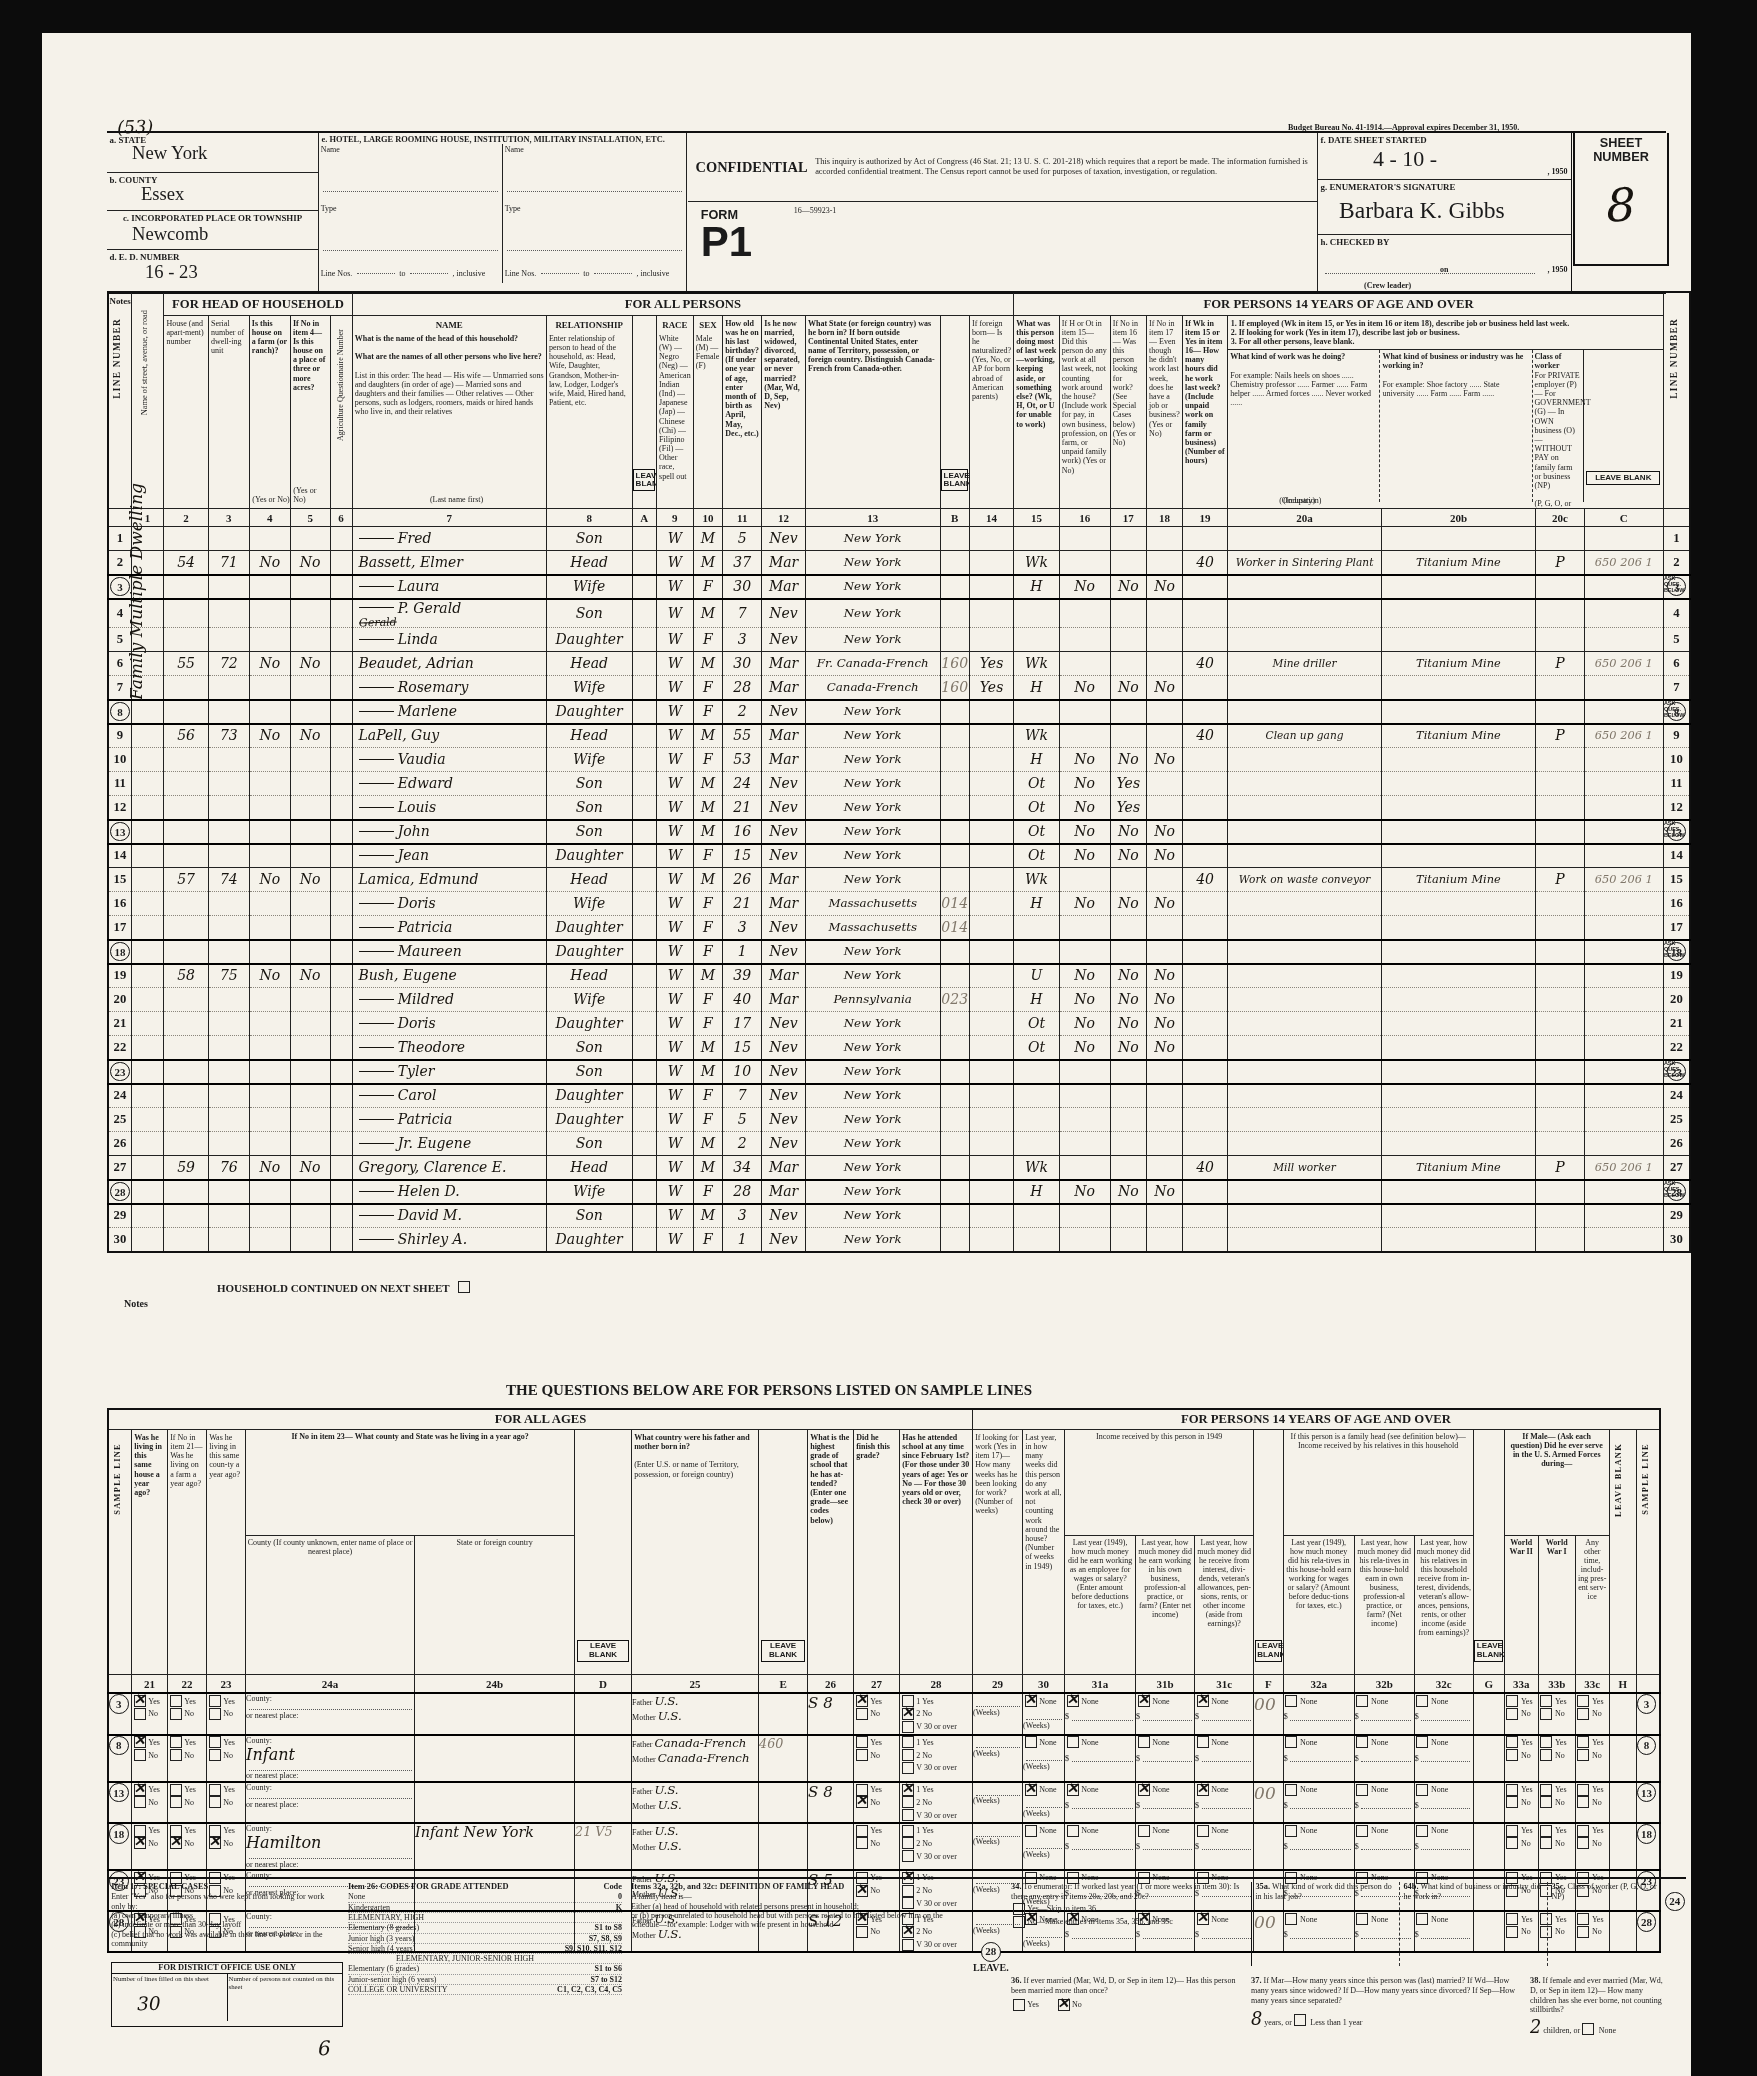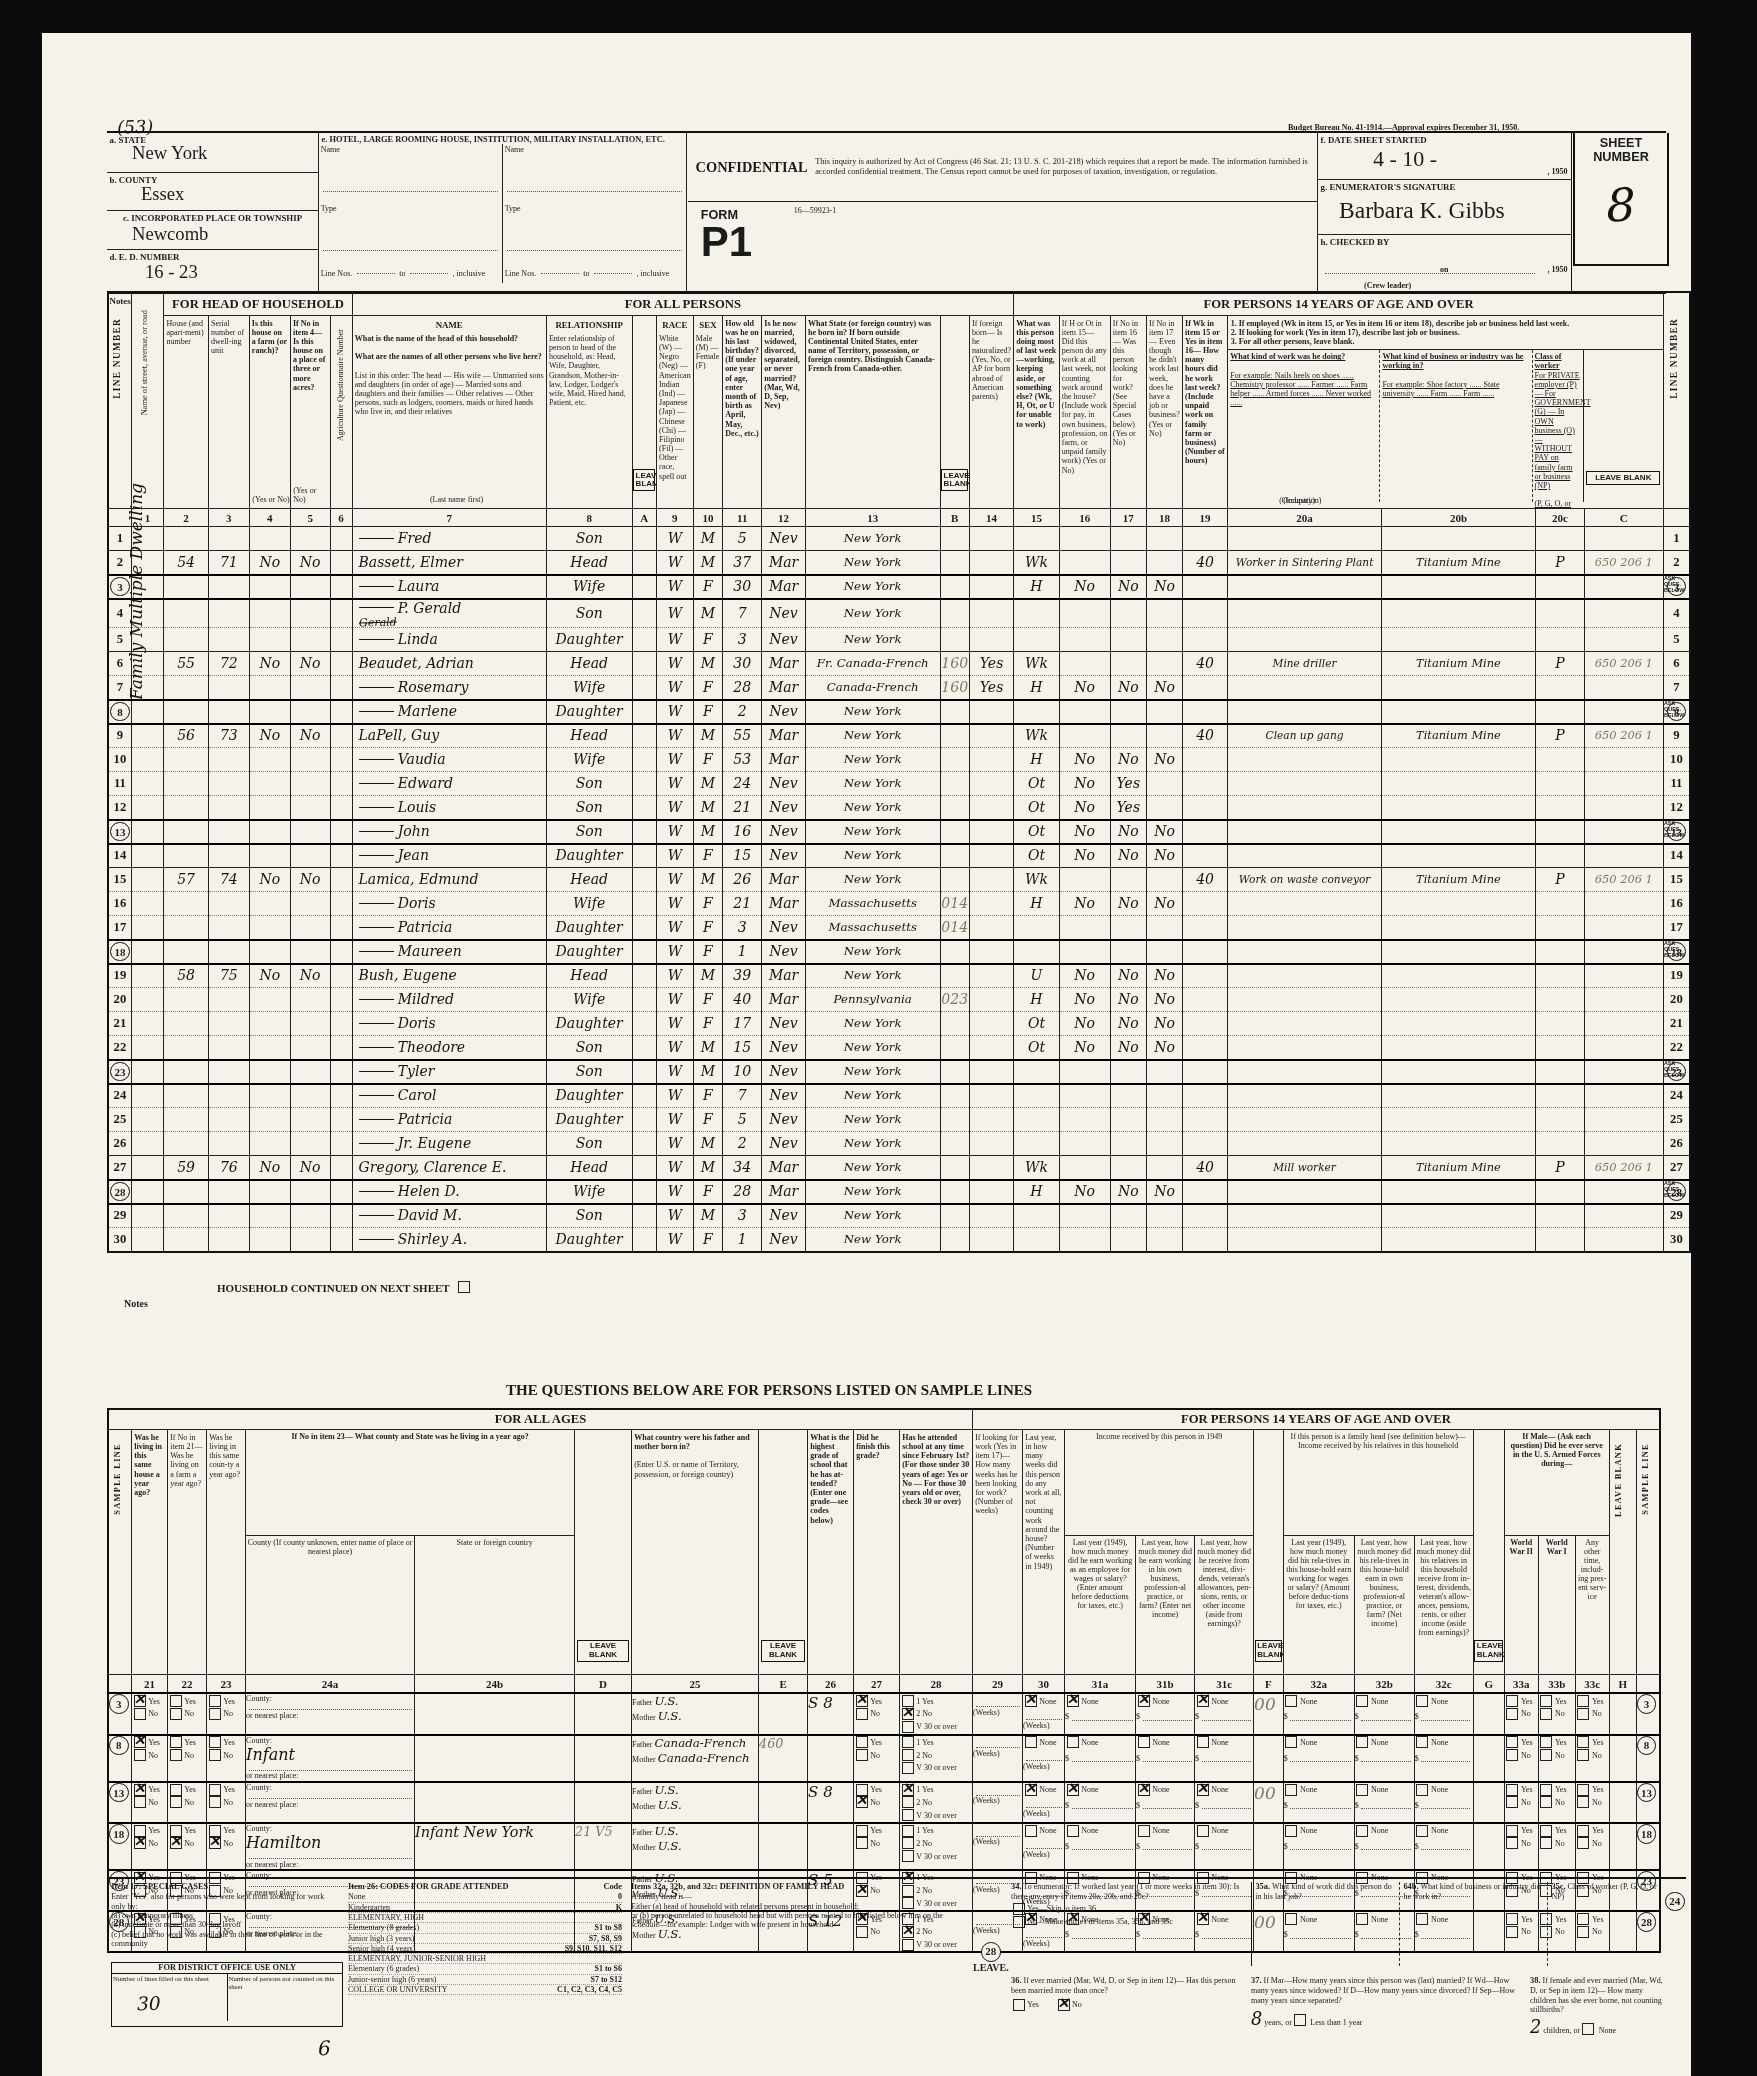--- a/index.html
+++ b/index.html
@@ -211,21 +211,21 @@
               <div class="lvbox" style="position:absolute;bottom:17px;left:0.8px;right:0.8px;">LEAVE BLANK</div>
             </th>
             <th class="desc">If foreign born— Is he naturalized? (Yes, No, or AP for born abroad of American parents)</th>
             <th class="desc"><b>What was this person doing most of last week—working, keeping aside, or something else? (Wk, H, Ot, or U for unable to work)</b></th>
             <th class="desc">If H or Ot in item 15— Did this person do any work at all last week, not counting work around the house? (Include work for pay, in own business, profession, on farm, or unpaid family work) (Yes or No)</th>
             <th class="desc">If No in item 16— Was this person looking for work? (See Special Cases below) (Yes or No)</th>
             <th class="desc">If No in item 17— Even though he didn't work last week, does he have a job or business? (Yes or No)</th>
             <th class="desc"><b>If Wk in item 15 or Yes in item 16— How many hours did he work last week? (Include unpaid work on family farm or business) (Number of hours)</b></th>
             <th colspan="4">
               <div class="tiny b" style="text-align:left;padding:2.5px;border-bottom:1.3px solid #222;">1.  If employed (Wk in item 15, or Yes in item 16 or item 18), describe job or business held last week.<br>2.  If looking for work (Yes in item 17), describe last job or business.<br>3.  For all other persons, leave blank.</div>
-              <div style="display:flex;height:152px;text-decoration:underline;">
+              <div style="display:flex;height:152px;">
                 <div class="desc" style="width:147px;border-right:0.8px dashed #333;"><b>What kind of work was he doing?</b><br><br>For example:  Nails heels on shoes ......  Chemistry professor ......  Farmer ......  Farm helper ......  Armed forces ......  Never worked ......<span style="position:absolute;bottom:2.5px;left:51px;">(Occupation)</span></div>
                 <div class="desc" style="width:147px;border-right:0.8px dashed #333;"><b>What kind of business or industry was he working in?</b><br><br>For example:  Shoe factory ......  State university ......  Farm ......  Farm ......<span style="position:absolute;bottom:2.5px;left:55px;">(Industry)</span></div>
                 <div class="desc" style="width:46px;border-right:0.8px solid #222;"><b>Class of worker</b><br>For PRIVATE employer (P) — For GOVERNMENT (G) — In OWN business (O) — WITHOUT PAY on family farm or business (NP)<br><br>(P, G, O, or NP)</div>
                 <div class="desc" style="width:75px;position:relative;">
                   <div class="lvbox" style="position:absolute;bottom:17px;left:2.5px;right:2.5px;">LEAVE BLANK</div>
                 </div>
               </div>
             </th>
           </tr>
           <tr class="numrow">
@@ -2352,21 +2352,21 @@
             <span class="b">S1 to S8</span>
           </div>
           <div class="tiny" style="display: flex; justify-content: space-between; border-bottom: 0.4px dotted rgb(153, 153, 153);">
             <span>Junior high (3 years)</span>
             <span class="b">S7, S8, S9</span>
           </div>
           <div class="tiny" style="display: flex; justify-content: space-between; border-bottom: 0.4px dotted rgb(153, 153, 153);">
             <span>Senior high (4 years)</span>
             <span class="b">S9, S10, S11, S12</span>
           </div>
-          <div class="tiny" style="display: flex; justify-content: space-between; border-bottom: 0.4px dotted rgb(153, 153, 153);">
+          <div class="tiny" style="display: flex; justify-content: space-between; border-bottom: 0.4px dotted rgb(153, 153, 153); margin-left: 48px;">
             <span>ELEMENTARY, JUNIOR-SENIOR HIGH</span>
             <span class="b"></span>
           </div>
           <div class="tiny" style="display: flex; justify-content: space-between; border-bottom: 0.4px dotted rgb(153, 153, 153);">
             <span>Elementary (6 grades)</span>
             <span class="b">S1 to S6</span>
           </div>
           <div class="tiny" style="display: flex; justify-content: space-between; border-bottom: 0.4px dotted rgb(153, 153, 153);">
             <span>Junior-senior high (6 years)</span>
             <span class="b">S7 to S12</span>

